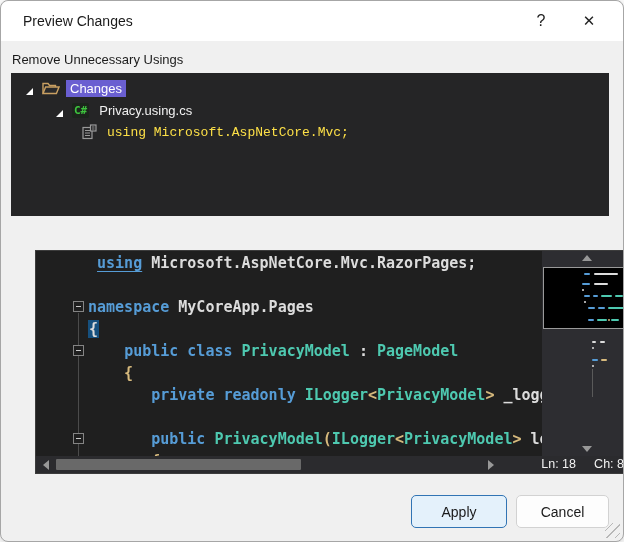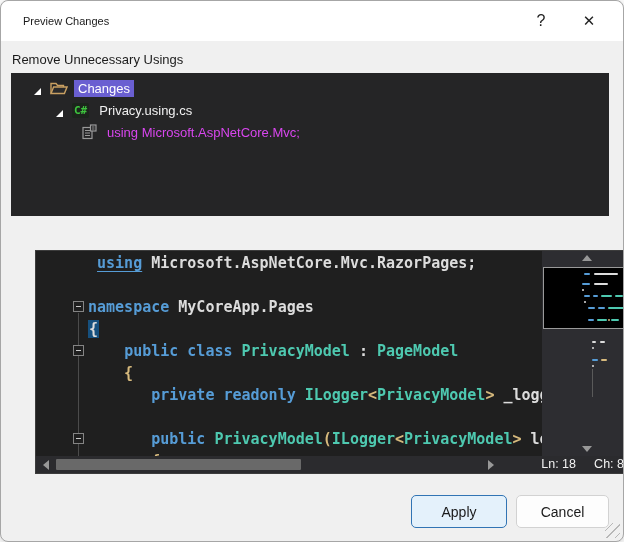--- a/index.html
+++ b/index.html
@@ -1,38 +1,38 @@
 <!DOCTYPE html>
 <html><head>
 <meta charset="utf-8">
 <style>
   html,body{margin:0;padding:0;background:#ffffff;width:624px;height:542px;overflow:hidden;
     font-family:"Liberation Sans",sans-serif;-webkit-font-smoothing:antialiased;}
   .dialog{position:absolute;inset:0;background:#f0f0f0;border:1px solid #a6a6a6;border-radius:8px;
     box-sizing:border-box;overflow:hidden;box-shadow:0 2px 10px rgba(0,0,0,.2);}
   
   .titlebar{position:absolute;top:0;left:0;right:0;height:40px;background:#ffffff;border-radius:8px 8px 0 0;}
-  .title{position:absolute;left:22px;top:0;line-height:40px;font-size:11px;color:#1a1a1a;}
+  .title{position:absolute;left:22px;top:0;line-height:40px;font-size:14px;color:#1a1a1a;}
   .tb-btn{position:absolute;top:0;width:40px;height:40px;text-align:center;line-height:40px;
     font-size:16px;color:#222;cursor:default;}
   .tb-help{right:62px;}
   .tb-close{right:14px;font-size:15px;}
   
   .sec-label{position:absolute;left:11px;font-size:13px;color:#1b1b1b;}
   
   .tree{position:absolute;left:10px;top:72px;width:598px;height:143px;background:#252526;
     color:#f1f1f1;font-size:13px;box-sizing:border-box;padding-top:4px;}
   .trow{height:22px;display:flex;align-items:center;white-space:nowrap;}
   .twist{width:9px;height:9px;flex:0 0 9px;margin-right:8px;}
   .tree-label{padding:1px 4px;}
   .sel{background:#6a5fd1;color:#ffffff;}
   .ticon{margin-right:6px;display:inline-flex;align-items:center;}
   .csharp{font-family:"DejaVu Sans Mono",monospace;font-weight:bold;font-size:11px;color:#3ec43e;
     background:#1c241c;padding:1px 2px;border-radius:2px;}
-  .gray-t{color:#d946ef;}
+  .gray-t{color:#fde047;font-family:Liberation Mono, monospace;}
   
   .codepanel{position:absolute;left:10px;top:249px;width:598px;height:224px;background:#1f1f1f;
     border:1px solid #3c3c3c;box-sizing:border-box;margin-left:24px;}
   .codearea{position:absolute;left:0;top:0;right:90px;bottom:17px;overflow:hidden;
     font-family:"DejaVu Sans Mono",monospace;font-weight:bold;font-size:15px;line-height:22px;
     white-space:pre;color:#dcdcdc;}
   .cline{position:absolute;left:52px;height:22px;}
   .c-kw{color:#569cd6;}
   .c-kwu{color:#569cd6;text-decoration:underline;text-underline-offset:3px;}
   .c-ty{color:#4ec9b0;}
@@ -71,21 +71,21 @@
 
   <div class="titlebar">
     <div class="title">Preview Changes</div>
     <div class="tb-btn tb-help">?</div>
     <div class="tb-btn tb-close">✕</div>
   </div>
 
   <div class="sec-label" style="top:51px;">Remove Unnecessary Usings</div>
 
   <div class="tree">
-    <div class="trow" style="padding-left:22px;">
+    <div class="trow" style="padding-left:14px;">
       <span class="twist">
         <svg width="9" height="9">
             <path d="M8 1 V8 H1 Z" fill="#ffffff"></path>
           </svg>
       </span>
       <span class="ticon">
         <svg width="18" height="15" viewBox="0 0 18 15">
           <path d="M1 12.5 V2.5 H6 l1.6 2 H13.5 V6" fill="none" stroke="#c9a062" stroke-width="1.4"></path>
           <path d="M1 12.5 L3.6 6 H17 L14.4 12.5 Z" fill="#2a2a2b" stroke="#c9a062" stroke-width="1.4"></path>
         </svg>

